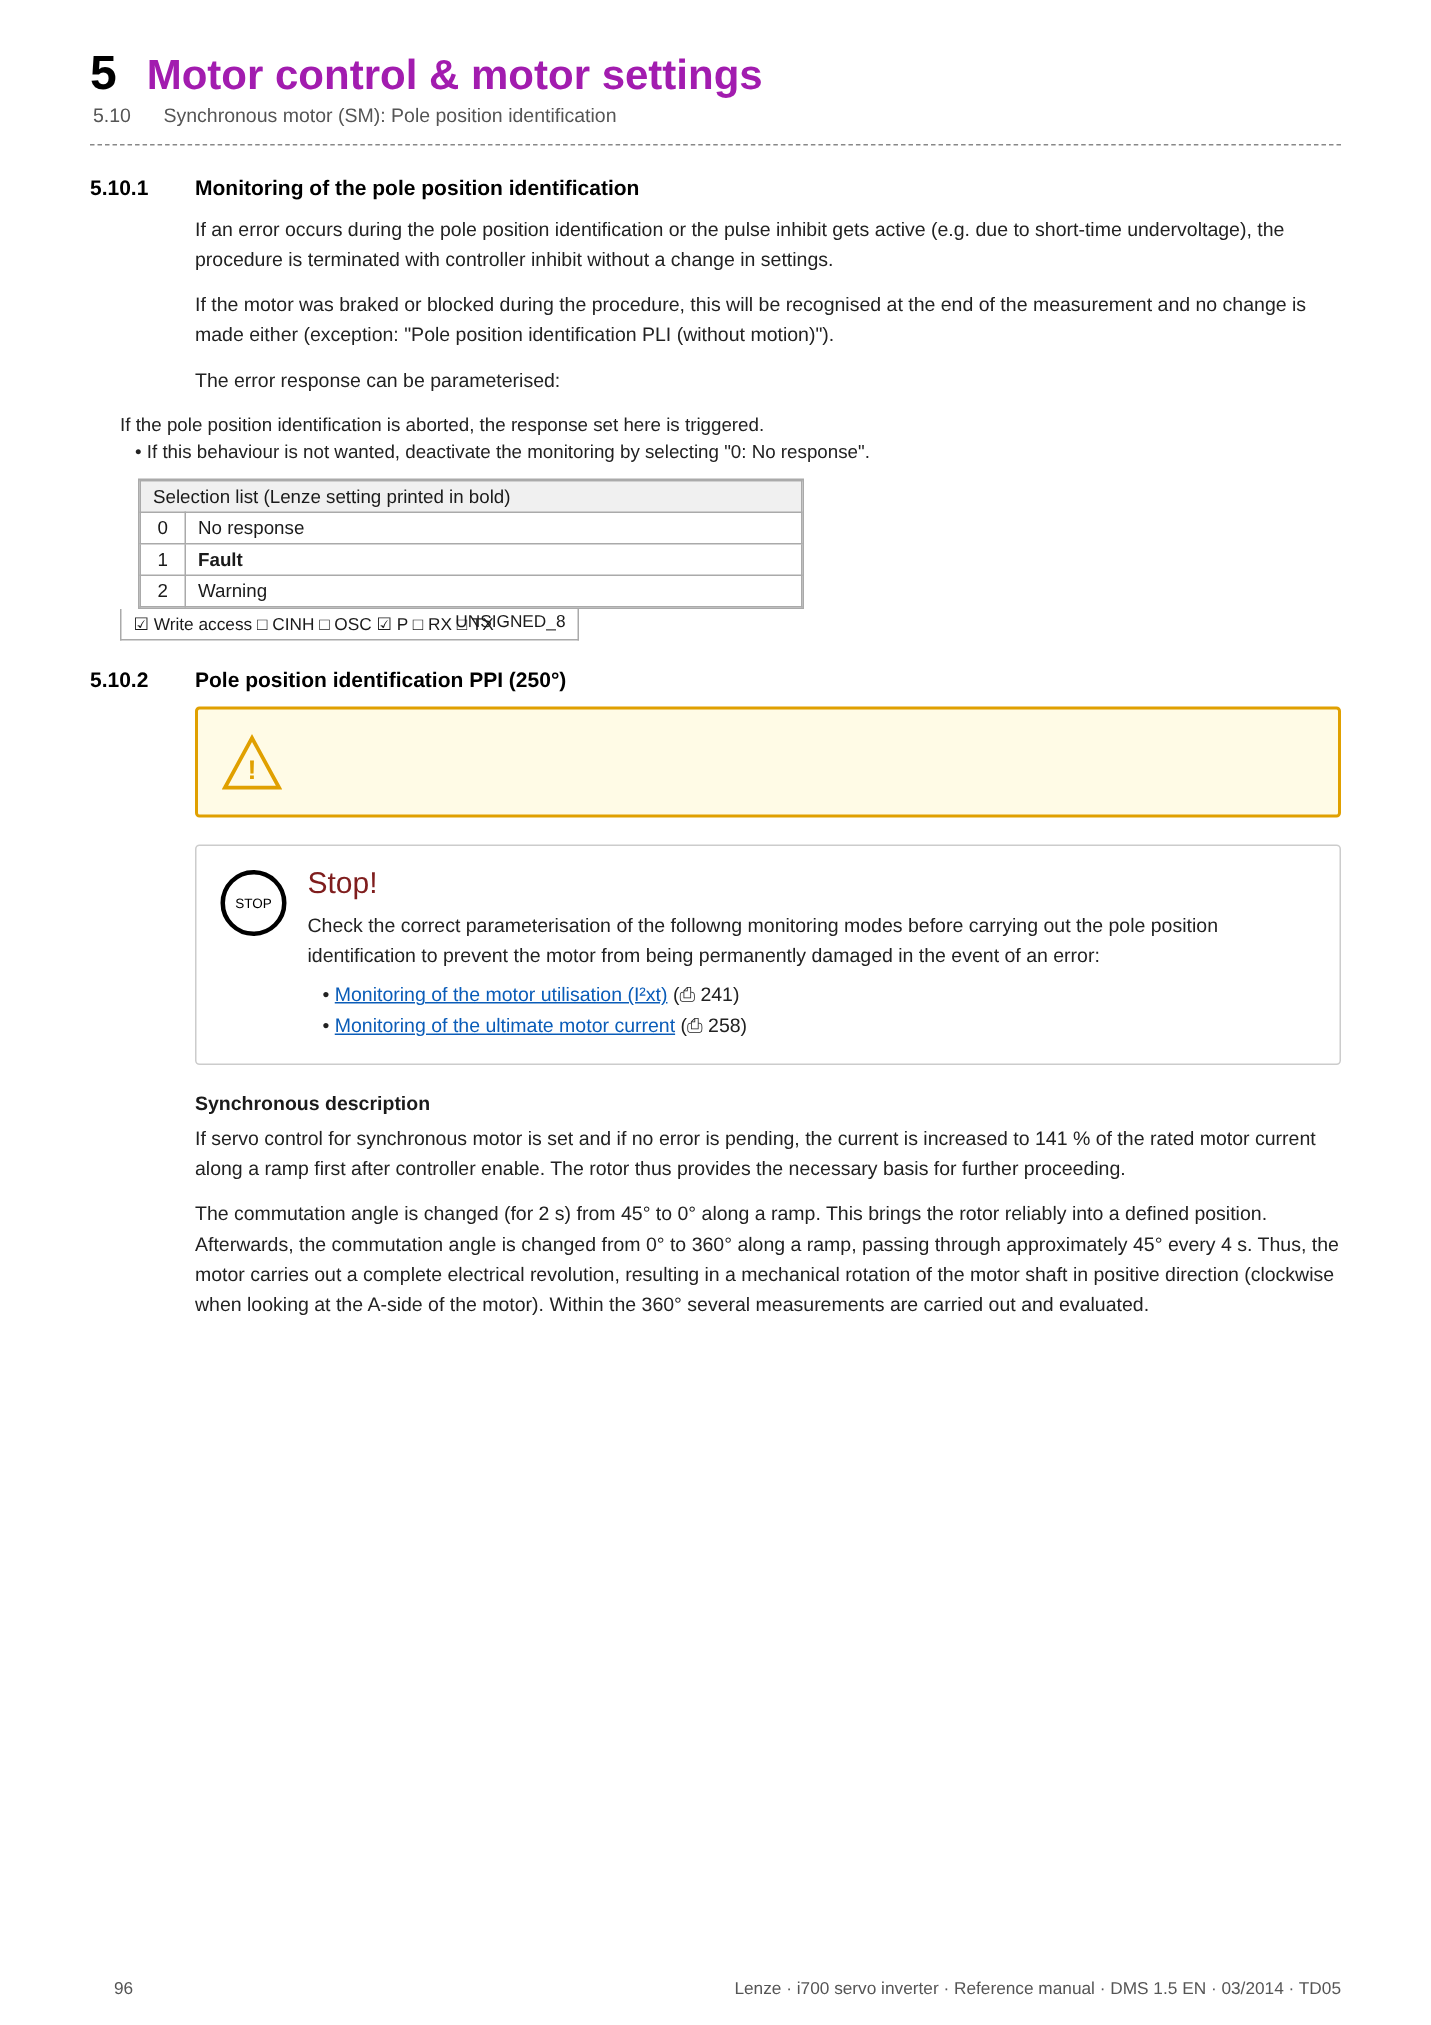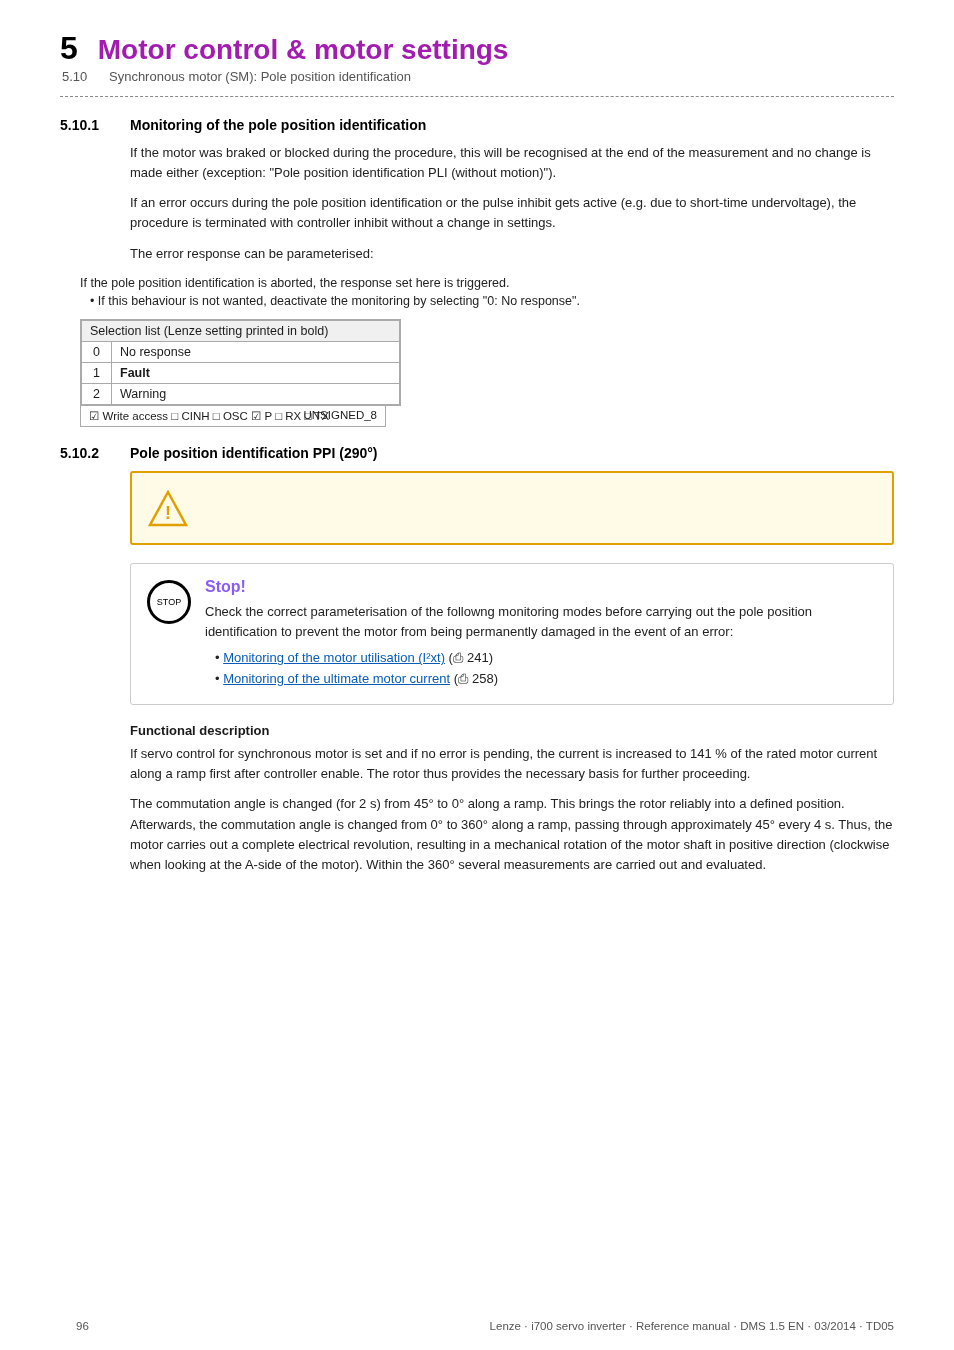--- a/index.html
+++ b/index.html
@@ -75,22 +75,22 @@
       font-size: 12.5px;
       line-height: 1.5;
       margin-bottom: 8px;
       color: #222;
     }
     .param-desc .bullet {
       margin-left: 10px;
     }
     .table-outer {
       border: 1px solid #aaa;
-      margin-left: 20px;
-      width: 321px;
+      margin-left: 32px;
+      width: 444px;
       font-size: 12.5px;
     }
     .table-outer table {
       border-collapse: collapse;
       width: 100%;
     }
     .table-outer table td {
       border: 1px solid #aaa;
       padding: 3px 8px;
     }
@@ -161,24 +161,24 @@
       display: flex;
       align-items: center;
       justify-content: center;
       font-size: 9px;
       font-weight: normal;
       color: #000;
       margin-top: 2px;
     }
     .stop-content {}
     .stop-title {
-      font-size: 16px;
-      font-weight: bold;
+      font-size: 20px;
+      font-weight: normal;
       margin-bottom: 6px;
-      color: #8b5cf6;
+      color: #7f1d1d;
     }
     .stop-text {
       font-size: 13px;
       line-height: 1.55;
       color: #222;
     }
     .stop-list {
       margin-top: 6px;
       margin-left: 10px;
     }
@@ -234,22 +234,22 @@
 </div>
 
 <hr class="divider-dashes">
 
 <div class="section-gap">
   <div class="section-heading">
     <span class="section-num">5.10.1</span>
     <span class="section-title">Monitoring of the pole position identification</span>
   </div>
 
+  <div class="body-text">If an error occurs during the pole position identification or the pulse inhibit gets active (e.g. due to short-time undervoltage), the procedure is terminated with controller inhibit without a change in settings.</div>
   <div class="body-text">If the motor was braked or blocked during the procedure, this will be recognised at the end of the measurement and no change is made either (exception: "Pole position identification PLI (without motion)").</div>
-  <div class="body-text">If an error occurs during the pole position identification or the pulse inhibit gets active (e.g. due to short-time undervoltage), the procedure is terminated with controller inhibit without a change in settings.</div>
   <div class="body-text">The error response can be parameterised:</div>
 
 
   <div class="param-desc">
     <span>If the pole position identification is aborted, the response set here is triggered.</span><br>
     <span class="bullet">• If this behaviour is not wanted, deactivate the monitoring by selecting "0: No response".</span>
   </div>
 
   <div class="table-outer">
     <table>
@@ -276,21 +276,21 @@
   </div>
   <div class="table-footer-row">
     <span>☑ Write access  □ CINH  □ OSC  ☑ P  □ RX  □ TX</span>
     <span class="unsigned">UNSIGNED_8</span>
   </div>
 </div>
 
 <div class="section-gap2">
   <div class="section-heading">
     <span class="section-num">5.10.2</span>
-    <span class="section-title">Pole position identification PPI (290°)</span>
+    <span class="section-title">Pole position identification PPI (250°)</span>
   </div>
 
   <div class="danger-box">
     <div class="danger-icon">
       
       <svg width="40" height="40" viewBox="0 0 40 40" xmlns="http://www.w3.org/2000/svg">
         <polygon points="20,3 38,36 2,36" fill="none" stroke="#e0a000" stroke-width="2.5"></polygon>
         <text x="20" y="30" text-anchor="middle" font-size="18" font-weight="bold" fill="#e0a000">!</text>
       </svg>
     </div>
@@ -309,21 +309,21 @@
           <span> (⎙ 241)</span>
         </li>
         <li>
           <a class="link">Monitoring of the ultimate motor current</a>
           <span> (⎙ 258)</span>
         </li>
       </ul>
     </div>
   </div>
 
-  <div class="functional-heading">Functional description</div>
+  <div class="functional-heading">Synchronous description</div>
   <div class="body-text">If servo control for synchronous motor is set and if no error is pending, the current is increased to 141 % of the rated motor current along a ramp first after controller enable. The rotor thus provides the necessary basis for further proceeding.</div>
   <div class="body-text">The commutation angle is changed (for 2 s) from 45° to 0° along a ramp. This brings the rotor reliably into a defined position. Afterwards, the commutation angle is changed from 0° to 360° along a ramp, passing through approximately 45° every 4 s. Thus, the motor carries out a complete electrical revolution, resulting in a mechanical rotation of the motor shaft in positive direction (clockwise when looking at the A-side of the motor). Within the 360° several measurements are carried out and evaluated.</div>
 </div>
 
 <div class="page-footer">
   <span>96</span>
   <span>Lenze · i700 servo inverter · Reference manual · DMS 1.5 EN · 03/2014 · TD05</span>
 </div>
 
 </body></html>

